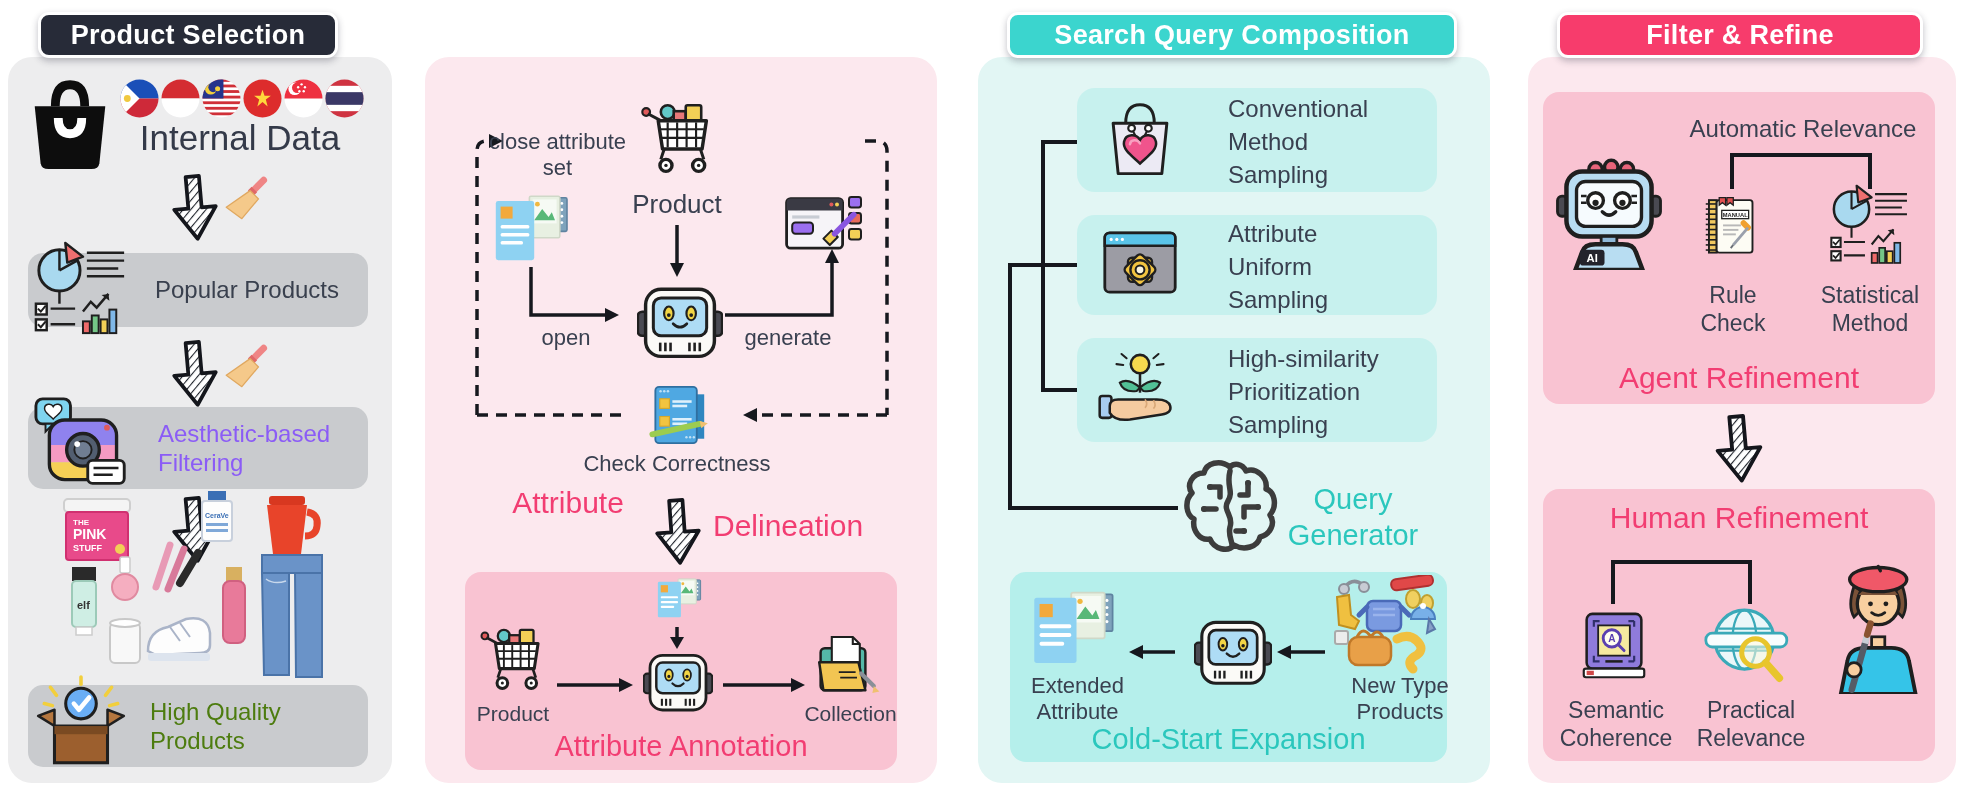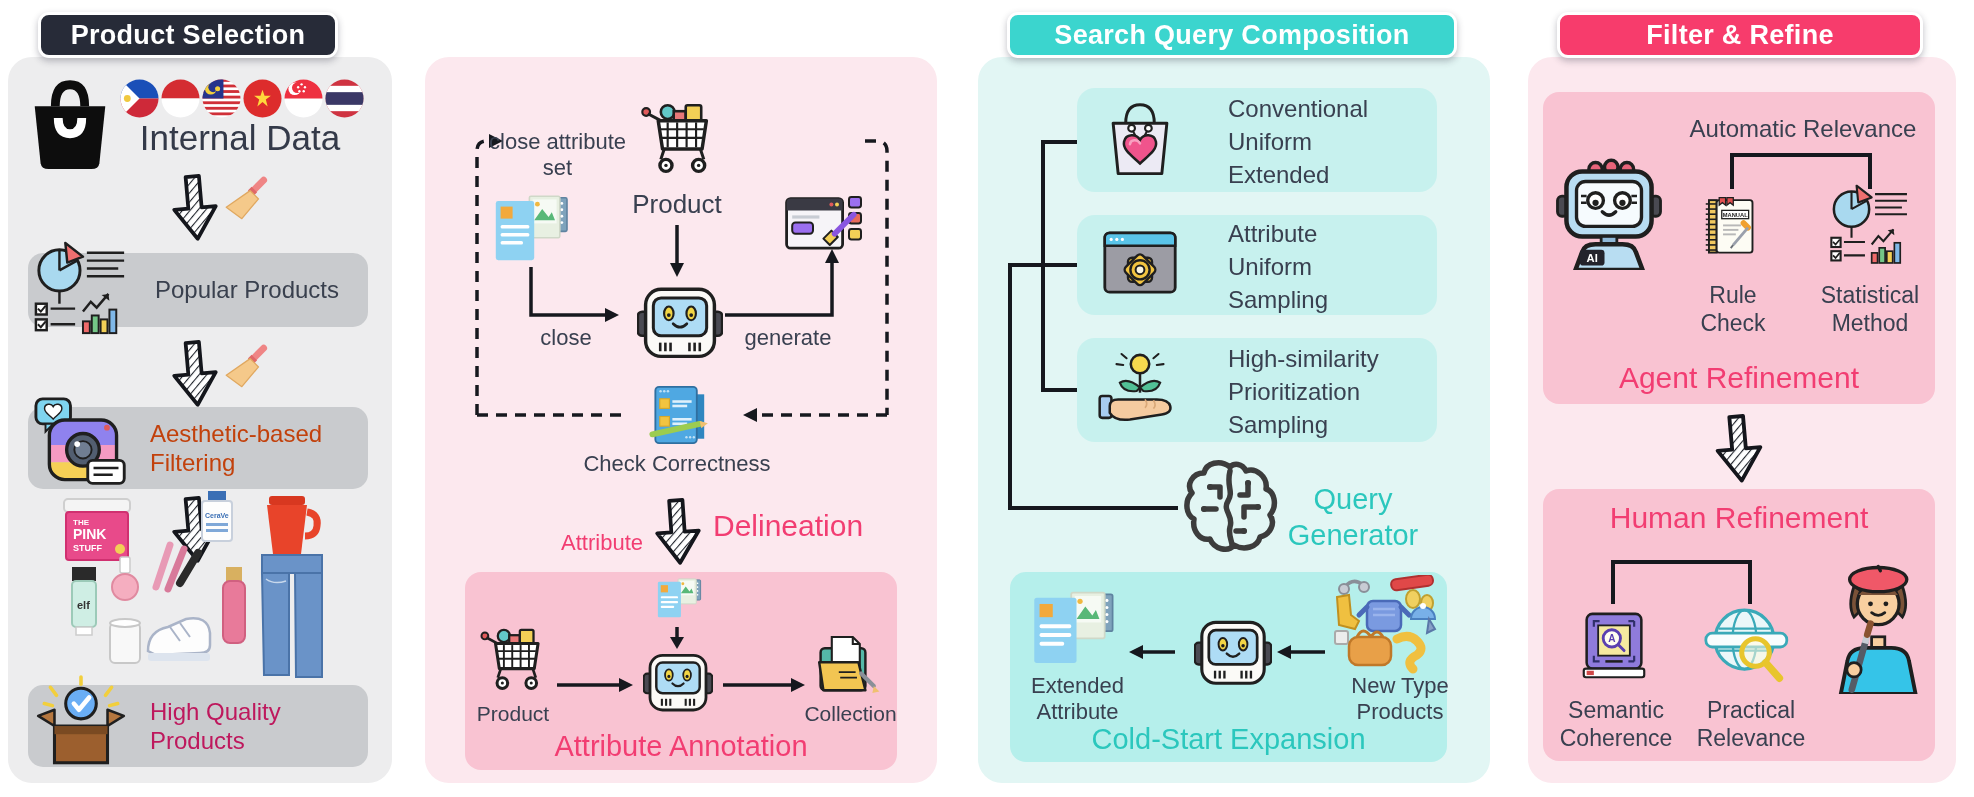--- a/index.html
+++ b/index.html
@@ -481,21 +481,21 @@
         <use href="#sym-hatch-arrow"></use>
       </svg>
     <svg class="icon" style="left:212px;top:286px;width:52px;height:52px" viewBox="0 0 100 100">
         <use href="#sym-brush"></use>
       </svg>
 
     <div class="gbar" style="top:350px;height:82px"></div>
     <svg class="icon" style="left:24px;top:340px;width:100px;height:96px" viewBox="0 0 100 100">
         <use href="#sym-camera"></use>
       </svg>
-    <div class="t" style="left:142px;top:362px;width:215px;font-size:24px;line-height:1.22;color:#c2410c">Aesthetic-based Filtering</div>
+    <div class="t" style="left:150px;top:362px;width:215px;font-size:24px;line-height:1.22;color:#8b5cf6">Aesthetic-based Filtering</div>
 
     <svg class="icon" style="left:160px;top:438px;width:54px;height:70px;transform:rotate(-5deg)" viewBox="0 0 64 84">
         <use href="#sym-hatch-arrow"></use>
       </svg>
 
     <svg class="icon" style="left:46px;top:434px;width:294px;height:196px" viewBox="0 0 294 196">
       <g transform="translate(10,8)">
         <rect x="0" y="0" width="66" height="13" rx="4" fill="#f4f4f4" stroke="#cfcfcf" stroke-width="2"></rect>
         <rect x="2" y="13" width="62" height="48" rx="3" fill="#e84a8a" stroke="#d03070" stroke-width="2"></rect>
         <text x="9" y="26" font-size="8" font-weight="bold" fill="#fff" font-family="Liberation Sans,sans-serif">THE</text>
@@ -548,21 +548,21 @@
         <path d="M0,18 H27 V120 H2 Z" fill="#6a93c8" stroke="#4a73a8" stroke-width="2"></path>
         <path d="M33,18 H60 V122 H34 Z" fill="#6a93c8" stroke="#4a73a8" stroke-width="2"></path>
         <path d="M4,24 Q12,30 24,26" fill="none" stroke="#c8d8ec" stroke-width="1.5"></path>
       </g>
     </svg>
 
     <div class="gbar" style="top:628px;height:82px"></div>
     <svg class="icon" style="left:22px;top:616px;width:102px;height:102px" viewBox="0 0 100 100">
         <use href="#sym-boxcheck"></use>
       </svg>
-    <div class="t" style="left:142px;top:640px;width:215px;font-size:24px;line-height:1.22;color:#be185d">High Quality Products</div>
+    <div class="t" style="left:142px;top:640px;width:215px;font-size:24px;line-height:1.22;color:#4d7c0f">High Quality Products</div>
   </div>
 
   <div class="panel" style="left:425px;width:512px;background:#fce8ee"></div>
   <div class="abs" style="left:425px;top:57px;width:512px;height:726px">
     <svg class="wire" width="512" height="726" viewBox="0 0 512 726">
       <g fill="none" stroke="#16181e" stroke-width="3.5" stroke-dasharray="11 8">
         <path d="M52,358 V94 Q52,84 62,84 H64"></path>
         <path d="M440,84 H452 Q462,84 462,94 V358"></path>
         <path d="M52,358 H198"></path>
         <path d="M462,358 H332"></path>
@@ -592,28 +592,28 @@
     <div class="t c" style="left:60px;top:72px;width:145px;font-size:22px">close attribute set</div>
     <svg class="icon" style="left:63px;top:136px;width:86px;height:80px" viewBox="0 0 100 100">
         <use href="#sym-attrdoc"></use>
       </svg>
     <svg class="icon" style="left:358px;top:132px;width:84px;height:80px" viewBox="0 0 100 100">
         <use href="#sym-openattr"></use>
       </svg>
     <svg class="icon" style="left:212px;top:222px;width:86px;height:86px" viewBox="0 0 100 100">
         <use href="#sym-robot"></use>
       </svg>
-    <div class="t c" style="left:96px;top:268px;width:90px;font-size:22px">close</div>
+    <div class="t c" style="left:96px;top:268px;width:90px;font-size:22px">open</div>
     <div class="t c" style="left:308px;top:268px;width:110px;font-size:22px">generate</div>
     <svg class="icon" style="left:220px;top:322px;width:74px;height:78px" viewBox="0 0 100 100">
         <use href="#sym-checkdoc"></use>
       </svg>
     <div class="t c" style="left:142px;top:394px;width:220px;font-size:22px">Check Correctness</div>
 
-    <div class="t b pink" style="left:68px;top:473px;width:150px;font-size:22px;text-align:right">Attribute</div>
+    <div class="t b pink" style="left:68px;top:428px;width:150px;font-size:30px;text-align:center">Attribute</div>
     <svg class="icon" style="left:226px;top:440px;width:54px;height:70px;transform:rotate(-4deg)" viewBox="0 0 64 84">
         <use href="#sym-hatch-arrow"></use>
       </svg>
     <div class="t b pink" style="left:288px;top:451px;width:180px;font-size:30px">Delineation</div>
 
     <div class="sub" style="left:40px;top:515px;width:432px;height:198px"></div>
     <svg class="icon" style="left:228px;top:520px;width:52px;height:48px" viewBox="0 0 100 100">
         <use href="#sym-attrdoc"></use>
       </svg>
     <svg class="icon" style="left:50px;top:562px;width:76px;height:78px" viewBox="0 0 100 100">
@@ -645,21 +645,21 @@
           <path d="M347,595 H313"></path>
       </g>
       <polygon points="165,588 151,595 165,602" fill="#16181e"></polygon>
       <polygon points="313,588 299,595 313,602" fill="#16181e"></polygon>
     </svg>
 
     <div class="opt" style="top:31px;height:104px"></div>
     <svg class="icon" style="left:120px;top:38px;width:84px;height:90px" viewBox="0 0 100 100">
         <use href="#sym-bagheart"></use>
       </svg>
-    <div class="t" style="left:250px;top:36px;width:165px;font-size:24px;line-height:1.37">Conventional Uniform Extended</div>
+    <div class="t" style="left:250px;top:36px;width:165px;font-size:24px;line-height:1.37">Conventional Method Sampling</div>
 
     <div class="opt" style="top:158px;height:100px"></div>
     <svg class="icon" style="left:122px;top:165px;width:80px;height:86px" viewBox="0 0 100 100">
         <use href="#sym-gearwin"></use>
       </svg>
     <div class="t" style="left:250px;top:161px;width:165px;font-size:24px;line-height:1.37">Attribute Uniform Sampling</div>
 
     <div class="opt" style="top:281px;height:104px"></div>
     <svg class="icon" style="left:120px;top:288px;width:84px;height:92px" viewBox="0 0 100 100">
         <use href="#sym-planthand"></use>

